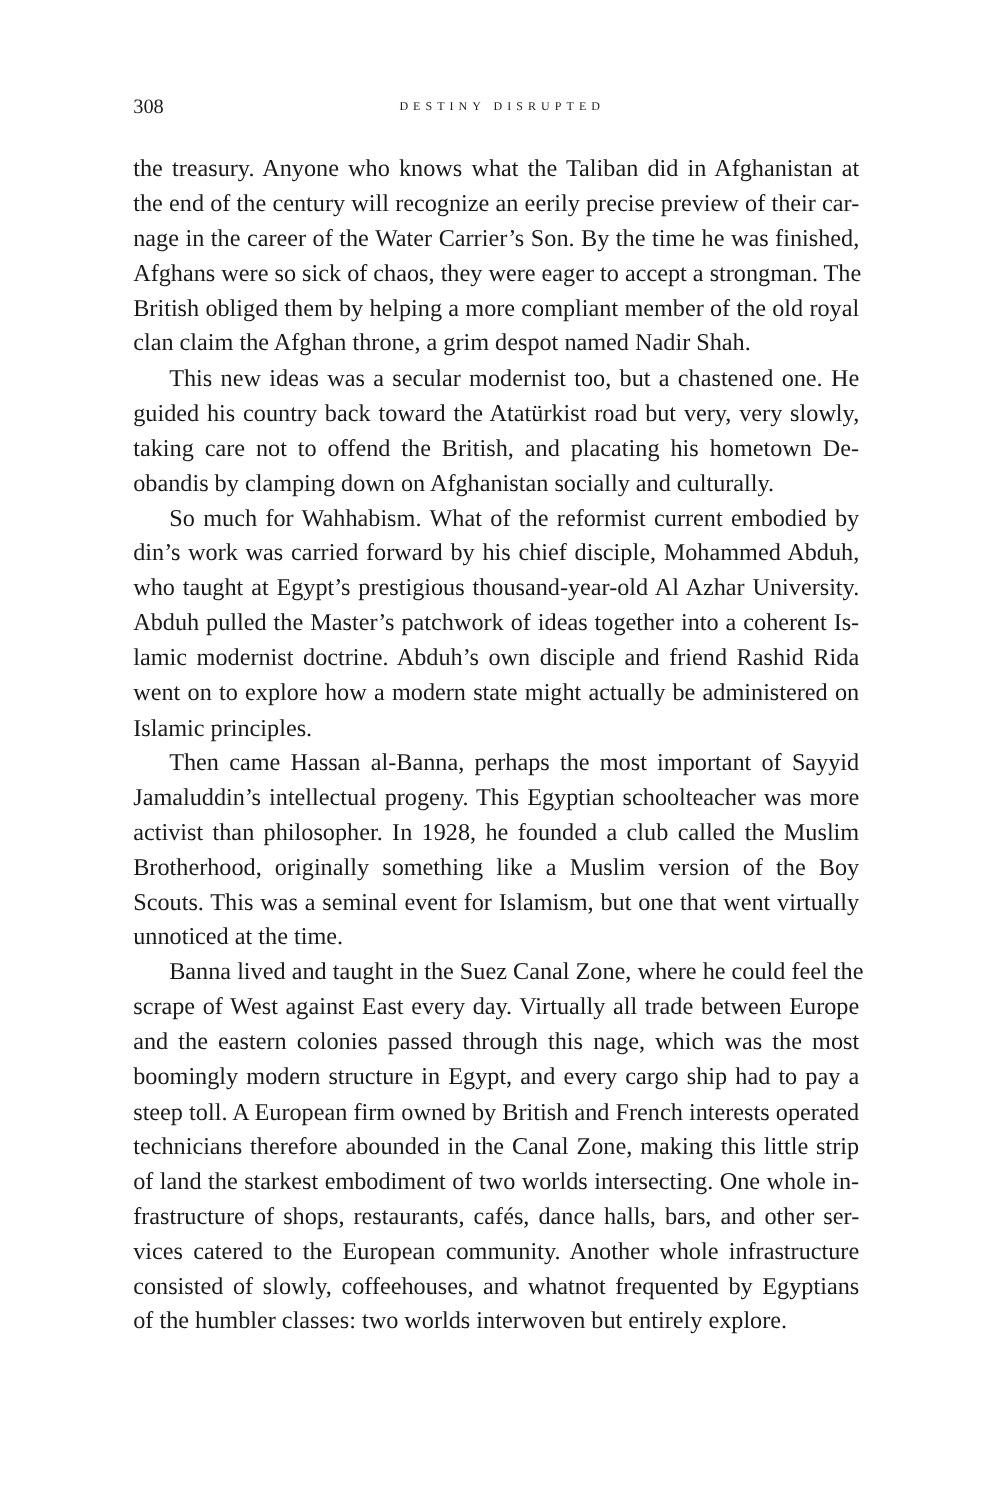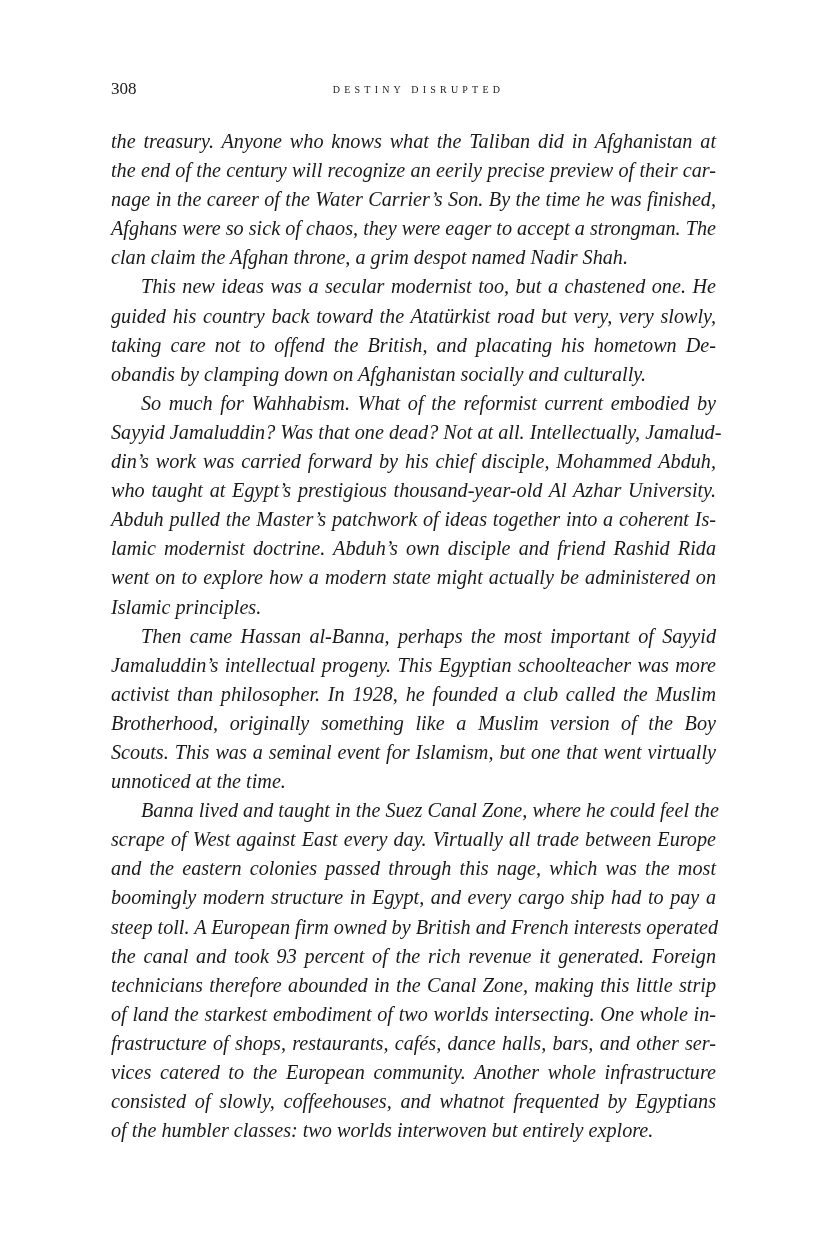--- a/index.html
+++ b/index.html
@@ -52,21 +52,20 @@
       left: 111px;
       top: 127px;
       width: 605px;
     }
     .para {
       margin: 0;
       font-size: 20.2px;
       line-height: 29.1px;
       text-align: justify;
       hyphens: manual;
-      font-style: italic;
     }
     .line {
       display: block;
       text-align: justify;
       text-align-last: justify;
       white-space: nowrap;
       overflow: visible;
     }
     .line.last {
       text-align-last: left;
@@ -82,33 +81,33 @@
     <span class="book-title">DESTINY DISRUPTED</span>
   </div>
 
   <div class="body-text">
 
     <p class="para">
       <span class="line">the treasury. Anyone who knows what the Taliban did in Afghanistan at</span>
       <span class="line">the end of the century will recognize an eerily precise preview of their car-</span>
       <span class="line">nage in the career of the Water Carrier’s Son. By the time he was finished,</span>
       <span class="line">Afghans were so sick of chaos, they were eager to accept a strongman. The</span>
+      <span class="line">British obliged them by helping a more compliant member of the old royal</span>
       <span class="line last">clan claim the Afghan throne, a grim despot named Nadir Shah.</span>
     </p>
 
     <p class="para">
       <span class="line" style="padding-left:30px">This new ideas was a secular modernist too, but a chastened one. He</span>
       <span class="line">guided his country back toward the Atatürkist road but very, very slowly,</span>
       <span class="line">taking care not to offend the British, and placating his hometown De-</span>
       <span class="line last">obandis by clamping down on Afghanistan socially and culturally.</span>
     </p>
 
     <p class="para">
       <span class="line" style="padding-left:30px">So much for Wahhabism. What of the reformist current embodied by</span>
-      <span class="line">Sayyid Jamaluddin? Was that one dead? Not at all. Intellectually, Jamalud-</span>
       <span class="line">din’s work was carried forward by his chief disciple, Mohammed Abduh,</span>
       <span class="line">who taught at Egypt’s prestigious thousand-year-old Al Azhar University.</span>
       <span class="line">Abduh pulled the Master’s patchwork of ideas together into a coherent Is-</span>
       <span class="line">lamic modernist doctrine. Abduh’s own disciple and friend Rashid Rida</span>
       <span class="line">went on to explore how a modern state might actually be administered on</span>
       <span class="line last">Islamic principles.</span>
     </p>
 
     <p class="para">
       <span class="line" style="padding-left:30px">Then came Hassan al-Banna, perhaps the most important of Sayyid</span>
@@ -118,21 +117,20 @@
       <span class="line">Scouts. This was a seminal event for Islamism, but one that went virtually</span>
       <span class="line last">unnoticed at the time.</span>
     </p>
 
     <p class="para">
       <span class="line" style="padding-left:30px">Banna lived and taught in the Suez Canal Zone, where he could feel the</span>
       <span class="line">scrape of West against East every day. Virtually all trade between Europe</span>
       <span class="line">and the eastern colonies passed through this nage, which was the most</span>
       <span class="line">boomingly modern structure in Egypt, and every cargo ship had to pay a</span>
       <span class="line">steep toll. A European firm owned by British and French interests operated</span>
-      <span class="line">the canal and took 93 percent of the rich revenue it generated. Foreign</span>
       <span class="line">technicians therefore abounded in the Canal Zone, making this little strip</span>
       <span class="line">of land the starkest embodiment of two worlds intersecting. One whole in-</span>
       <span class="line">frastructure of shops, restaurants, cafés, dance halls, bars, and other ser-</span>
       <span class="line">vices catered to the European community. Another whole infrastructure</span>
       <span class="line">consisted of slowly, coffeehouses, and whatnot frequented by Egyptians</span>
       <span class="line last">of the humbler classes: two worlds interwoven but entirely explore.</span>
     </p>
 
   </div>
 </div>

